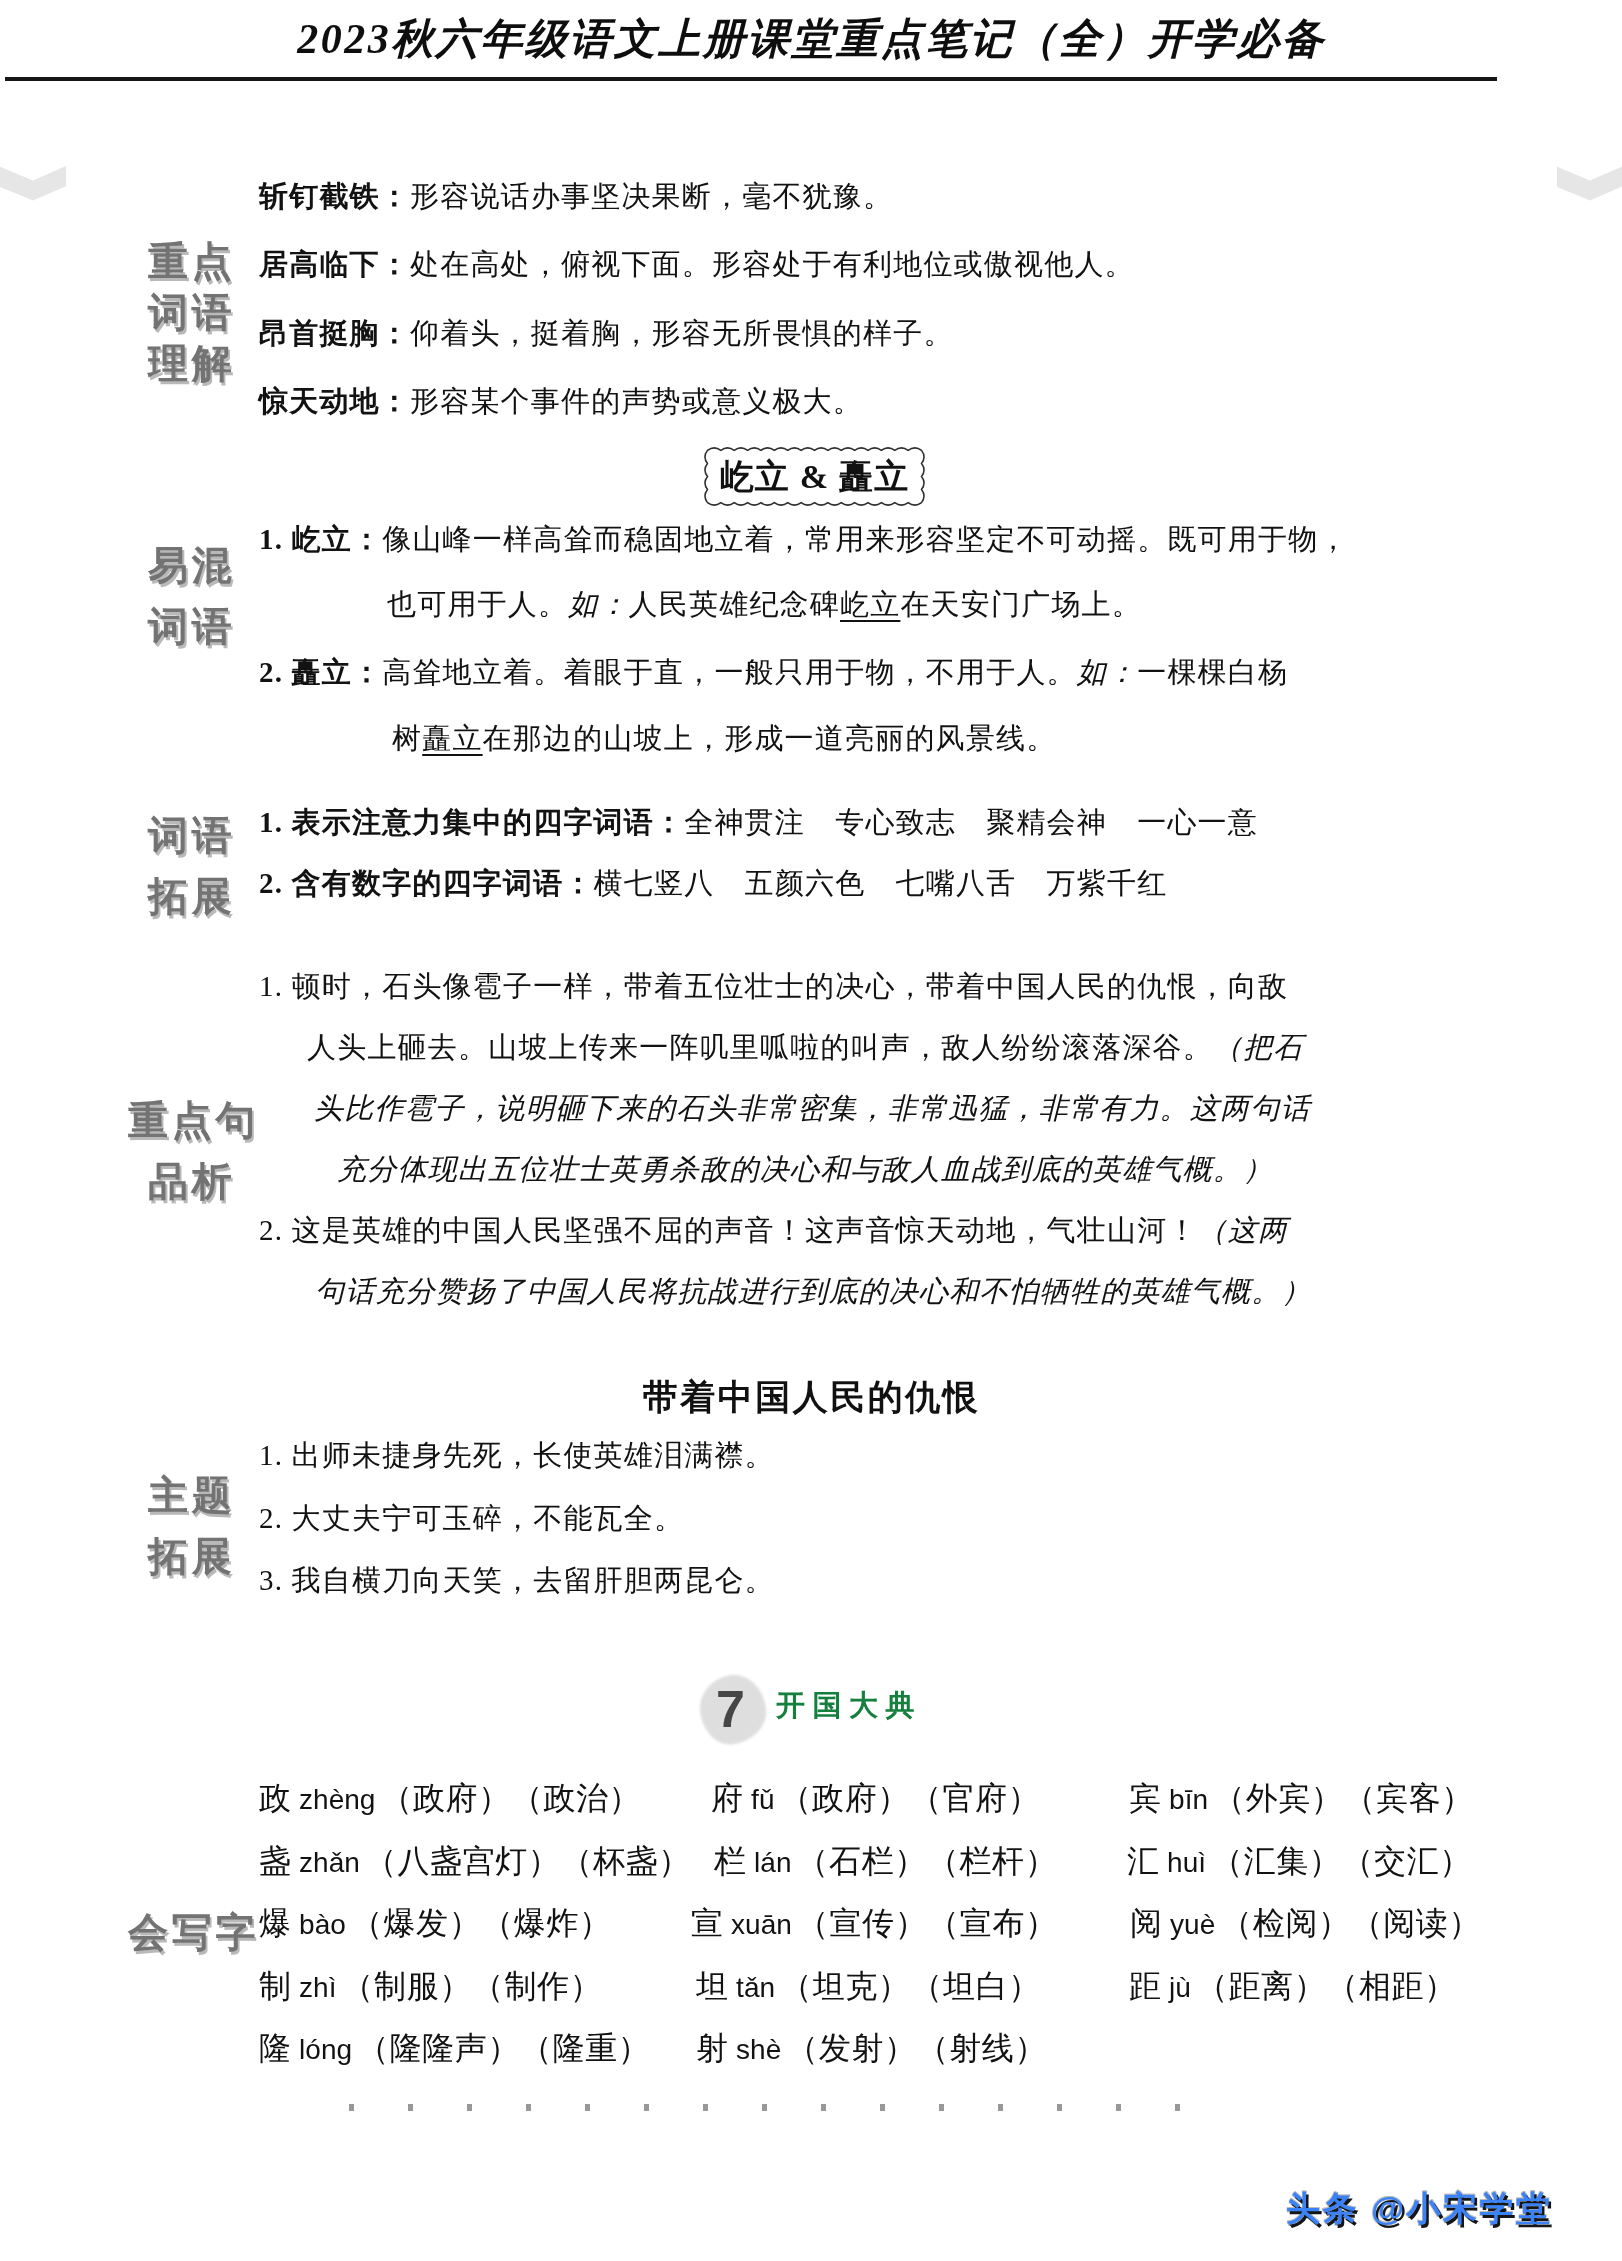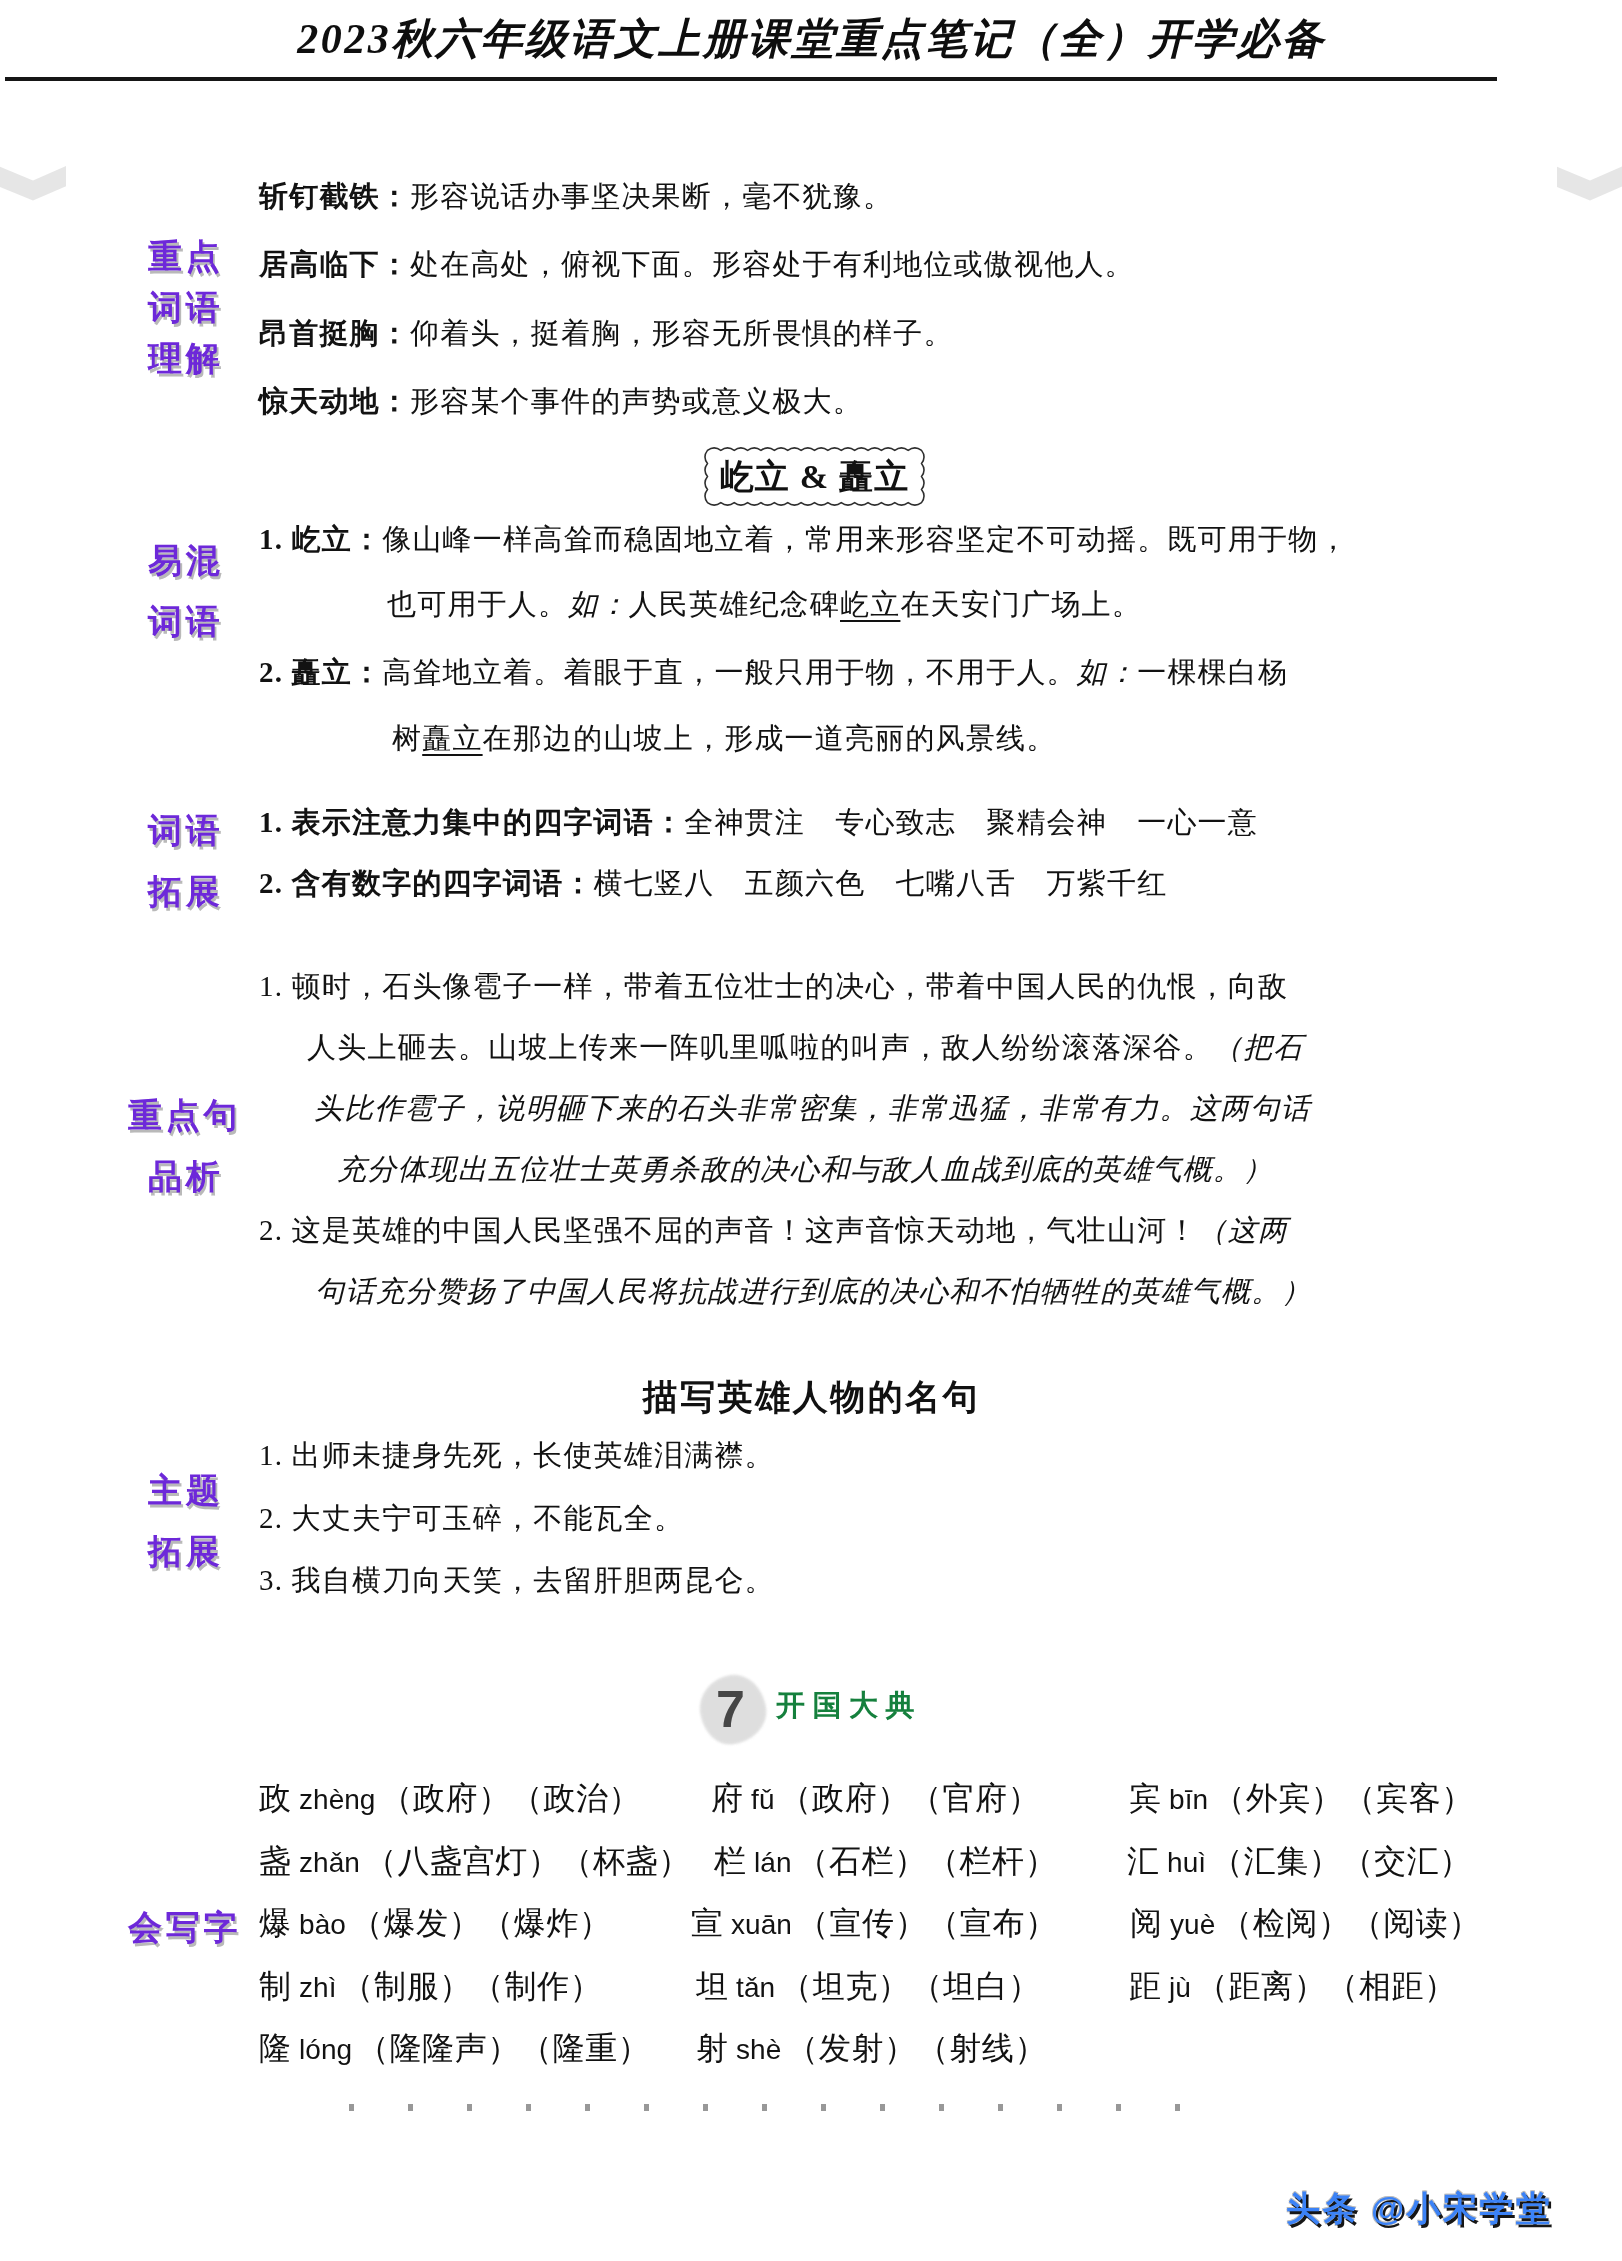--- a/index.html
+++ b/index.html
@@ -3,22 +3,22 @@
 <meta charset="utf-8">
 <style>
   html,body{margin:0;padding:0;background:#fff}
   #page{position:relative;width:1623px;height:2261px;background:#fff;overflow:hidden;
         font-family:"Liberation Serif",serif;color:#121212}
   .abs{position:absolute;white-space:nowrap}
   .t{font-size:29px;line-height:1.15;letter-spacing:1.2px;color:#121212}
   .b{font-weight:bold}
   .scr{font-style:italic}
   .u{text-decoration:underline;text-decoration-thickness:1.9px;text-underline-offset:5.6px}
-  .lbl{font-family:"Liberation Sans",sans-serif;font-weight:bold;font-size:34px;
-       letter-spacing:3.7px;color:#6d28d9;text-shadow:1.9px 2.5px 0 #b9b9b9}
+  .lbl{font-family:"Liberation Sans",sans-serif;font-weight:bold;font-size:40px;
+       letter-spacing:3.7px;color:#737373;text-shadow:1.9px 2.5px 0 #b9b9b9}
   .hd{font-family:"Liberation Sans",sans-serif;font-weight:bold;font-size:35px;
       letter-spacing:2.5px;color:#111}
   .title{font-family:"Liberation Serif",serif;font-style:italic;font-weight:bold;
          font-size:42px;letter-spacing:2.5px;width:100%;text-align:center;color:#0e0e0e}
   .rule{background:#161616}
   .wz{font-size:32px;letter-spacing:0.6px}
   .py{font-family:"Liberation Sans",sans-serif;font-size:28px;letter-spacing:0;margin:0 5px 0 7.5px}
   .lsn-num{font-family:"Liberation Sans",sans-serif;font-weight:bold;font-size:52px;color:#464646}
   .lsn-title{font-family:"Liberation Sans",sans-serif;font-weight:bold;font-size:29px;
              color:#15803d;letter-spacing:7.5px}
@@ -77,21 +77,21 @@
   <div class="abs lbl" style="top:1154px;left:148px">品析</div>
 
   <div class="abs t" style="top:970px;left:259px">1. 顿时，石头像雹子一样，带着五位壮士的决心，带着中国人民的仇恨，向敌</div>
   <div class="abs t" style="top:1031px;left:307px"><span>人头上砸去。山坡上传来一阵叽里呱啦的叫声，敌人纷纷滚落深谷。</span><span class="scr">（把石</span></div>
   <div class="abs t scr" style="top:1092px;left:314px">头比作雹子，说明砸下来的石头非常密集，非常迅猛，非常有力。这两句话</div>
   <div class="abs t scr" style="top:1153px;left:337px">充分体现出五位壮士英勇杀敌的决心和与敌人血战到底的英雄气概。）</div>
 
   <div class="abs t" style="top:1214px;left:259px"><span>2. 这是英雄的中国人民坚强不屈的声音！这声音惊天动地，气壮山河！</span><span class="scr">（这两</span></div>
   <div class="abs t scr" style="top:1275px;left:315px">句话充分赞扬了中国人民将抗战进行到底的决心和不怕牺牲的英雄气概。）</div>
 
-  <div class="abs hd" style="top:1374px;left:0;width:100%;text-align:center">描写英雄人物的名句</div>
+  <div class="abs hd" style="top:1374px;left:0;width:100%;text-align:center">带着中国人民的仇恨</div>
   <div class="abs lbl" style="top:1468px;left:148px">主题</div>
   <div class="abs lbl" style="top:1529px;left:148px">拓展</div>
   <div class="abs t" style="top:1439px;left:259px">1. 出师未捷身先死，长使英雄泪满襟。</div>
   <div class="abs t" style="top:1502px;left:259px">2. 大丈夫宁可玉碎，不能瓦全。</div>
   <div class="abs t" style="top:1564px;left:259px">3. 我自横刀向天笑，去留肝胆两昆仑。</div>
 
   <div class="abs blob" style="top:1675px;left:700px"></div>
   <div class="abs lsn-num" style="top:1679px;left:716px">7</div>
   <div class="abs lsn-title" style="top:1686px;left:776px">开国大典</div>
 

